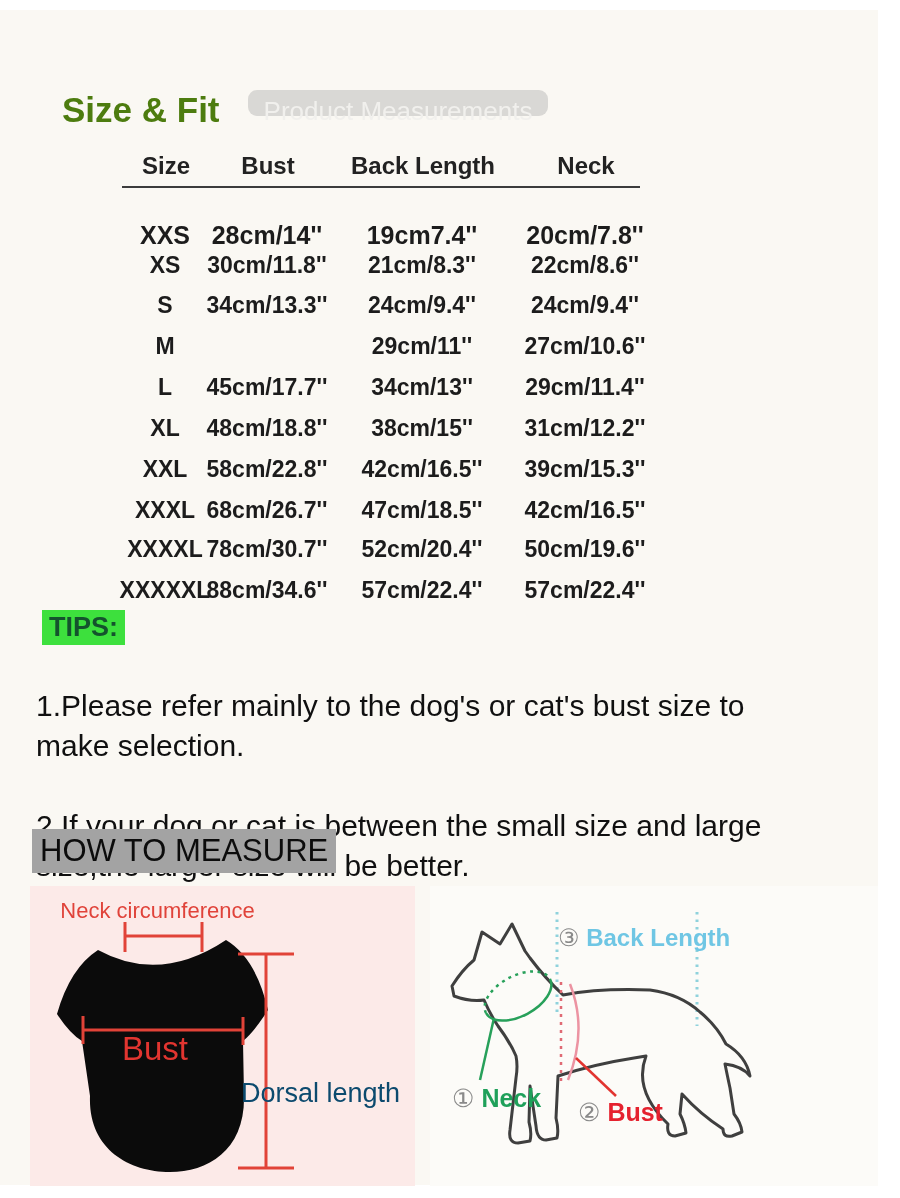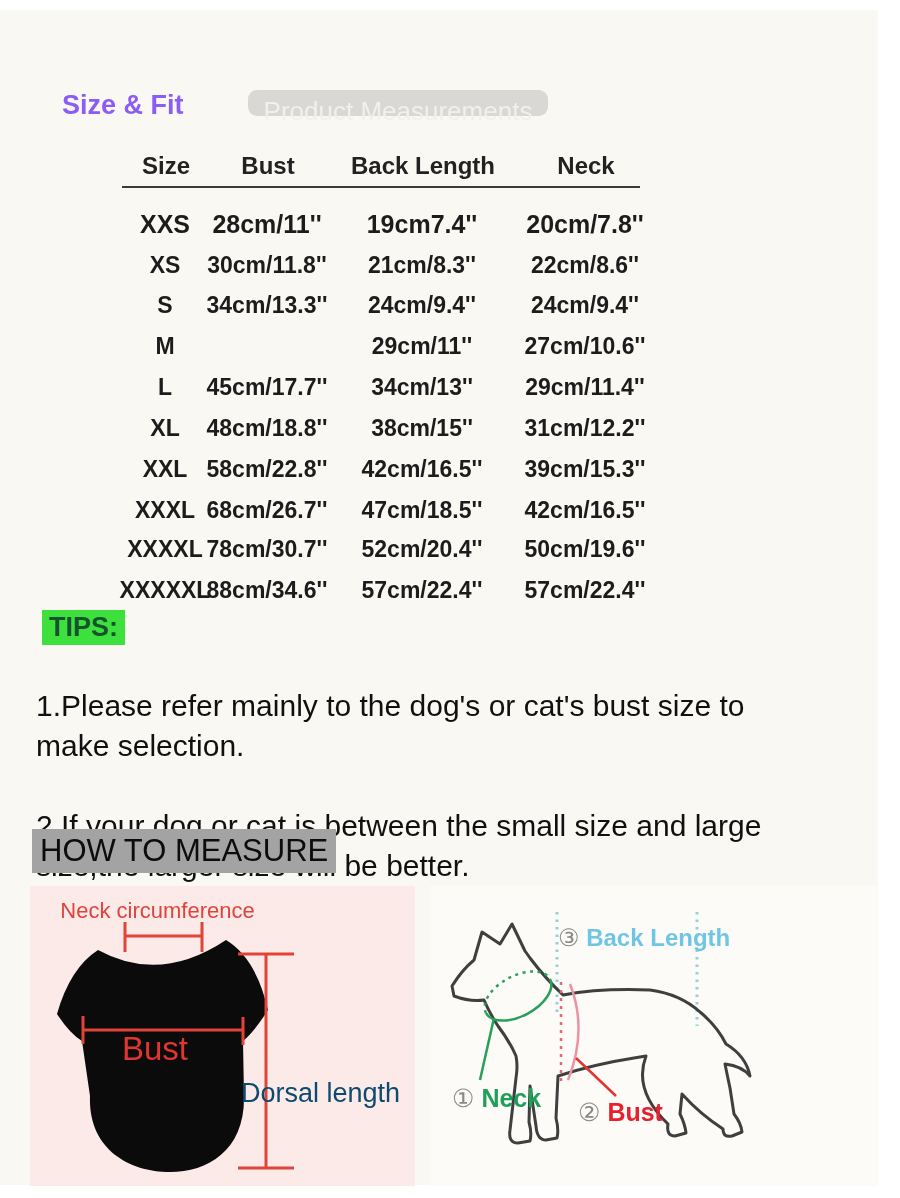--- a/index.html
+++ b/index.html
@@ -4,21 +4,21 @@
 <style>
   html,body{margin:0;padding:0;background:#ffffff;}
   #page{position:relative;width:900px;height:1198px;background:#faf8f3;overflow:hidden;
         font-family:"Liberation Sans",sans-serif;color:#151515;}
   .strip{position:absolute;background:#ffffff;}
   #strip-top{left:0;top:0;width:900px;height:10px;}
   #strip-right{right:0;top:0;width:22px;height:1198px;}
   #strip-bottom{left:0;bottom:0;width:900px;height:13px;}
 
   
-  #title{position:absolute;left:62px;top:90px;font-size:27px;font-weight:bold;color:#8b5cf6;}
+  #title{position:absolute;left:62px;top:90px;font-size:35px;font-weight:bold;color:#4d7c0f;}
   #badge{position:absolute;left:248px;top:90px;width:300px;height:26px;background:#d9d8d5;
          border-radius:9px;color:#f1f0ed;font-size:26px;line-height:42px;text-align:center;}
 
   
   .thead{position:absolute;left:1px;top:150px;width:900px;height:30px;font-weight:bold;font-size:24px;color:#222;}
   #head-rule{position:absolute;left:122px;top:186px;width:518px;height:2px;background:#3c3c3c;}
   .trow{position:absolute;left:0;width:900px;height:31px;font-weight:bold;font-size:23px;color:#1c1c1c;}
   .c{position:absolute;display:block;width:220px;text-align:center;line-height:31px;white-space:nowrap;}
   .c-size{left:55px;}.c-bust{left:157px;}.c-back{left:312px;}.c-neck{left:475px;}
   .trow.first{font-size:25px;}
@@ -60,23 +60,23 @@
   <div id="badge">Product Measurements</div>
 
   <div class="thead">
     <span class="c c-size">Size</span>
     <span class="c c-bust">Bust</span>
     <span class="c c-back">Back Length</span>
     <span class="c c-neck">Neck</span>
   </div>
   <div id="head-rule"></div>
 
-  <div class="trow first" style="top:209px">
+  <div class="trow first" style="top:220px">
     <span class="c c-size">XXS</span>
-    <span class="c c-bust">28cm/11''</span>
+    <span class="c c-bust">28cm/14''</span>
     <span class="c c-back">19cm7.4''</span>
     <span class="c c-neck">20cm/7.8''</span>
   </div>
   <div class="trow" style="top:250px">
     <span class="c c-size">XS</span>
     <span class="c c-bust">30cm/11.8''</span>
     <span class="c c-back">21cm/8.3''</span>
     <span class="c c-neck">22cm/8.6''</span>
   </div>
   <div class="trow" style="top:290px">

